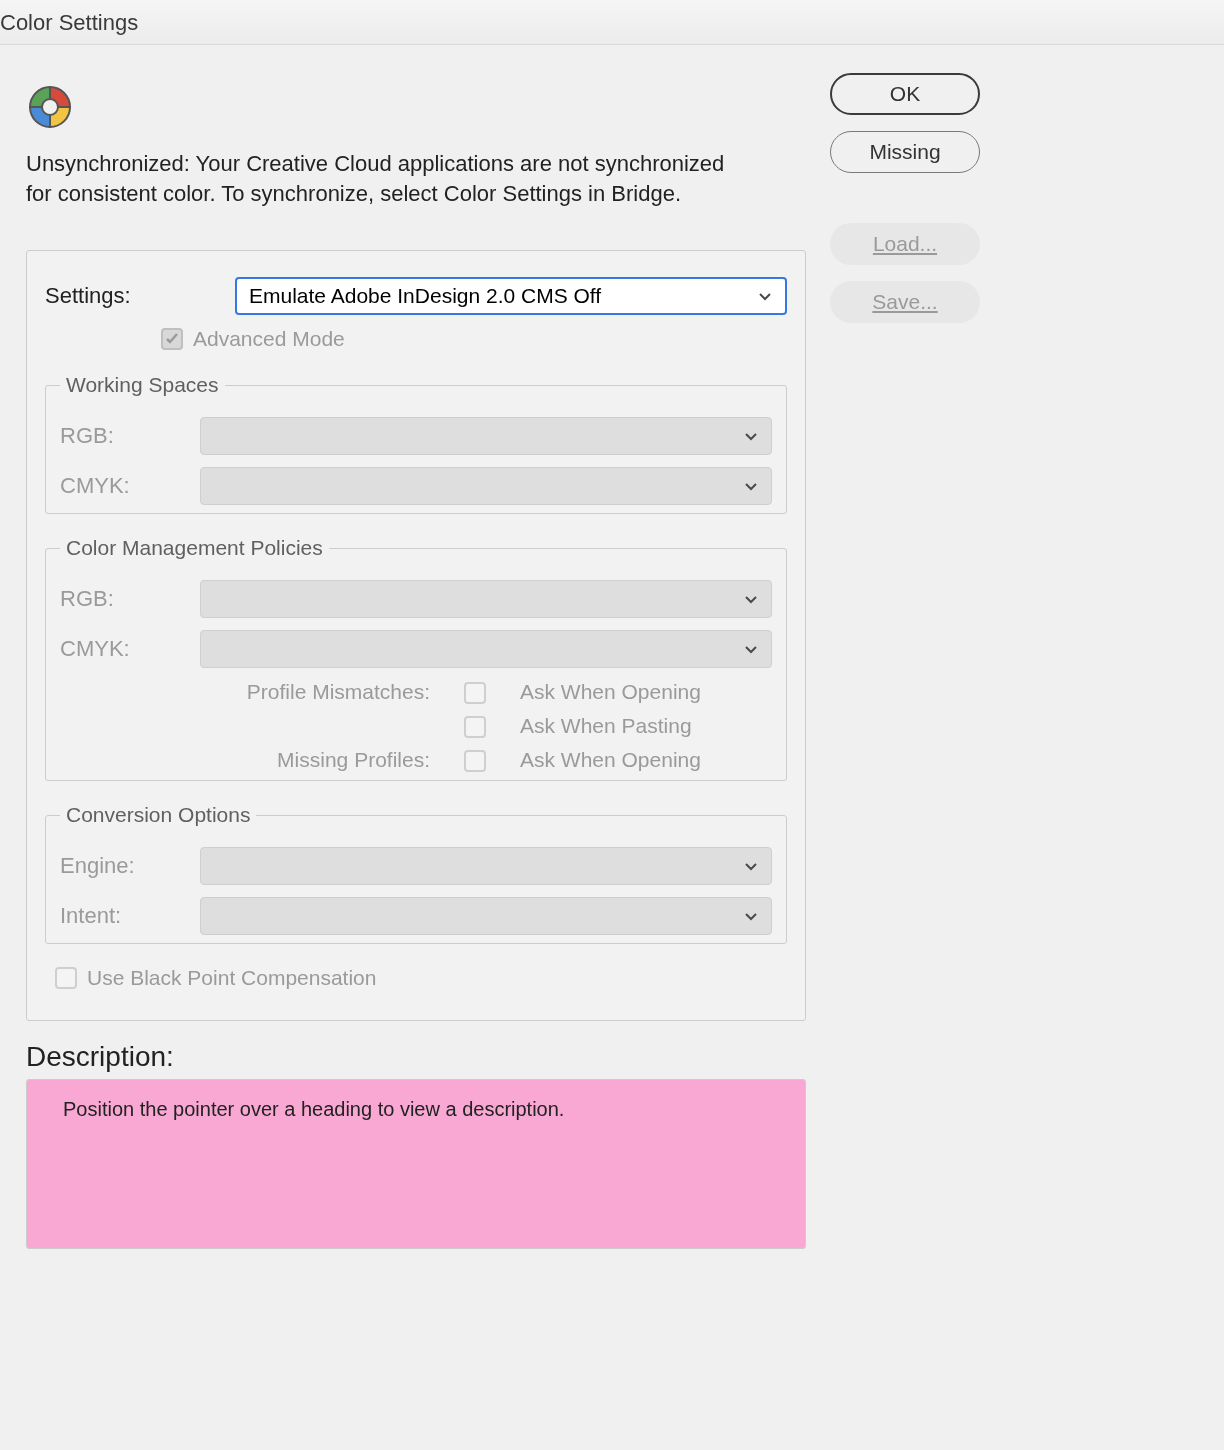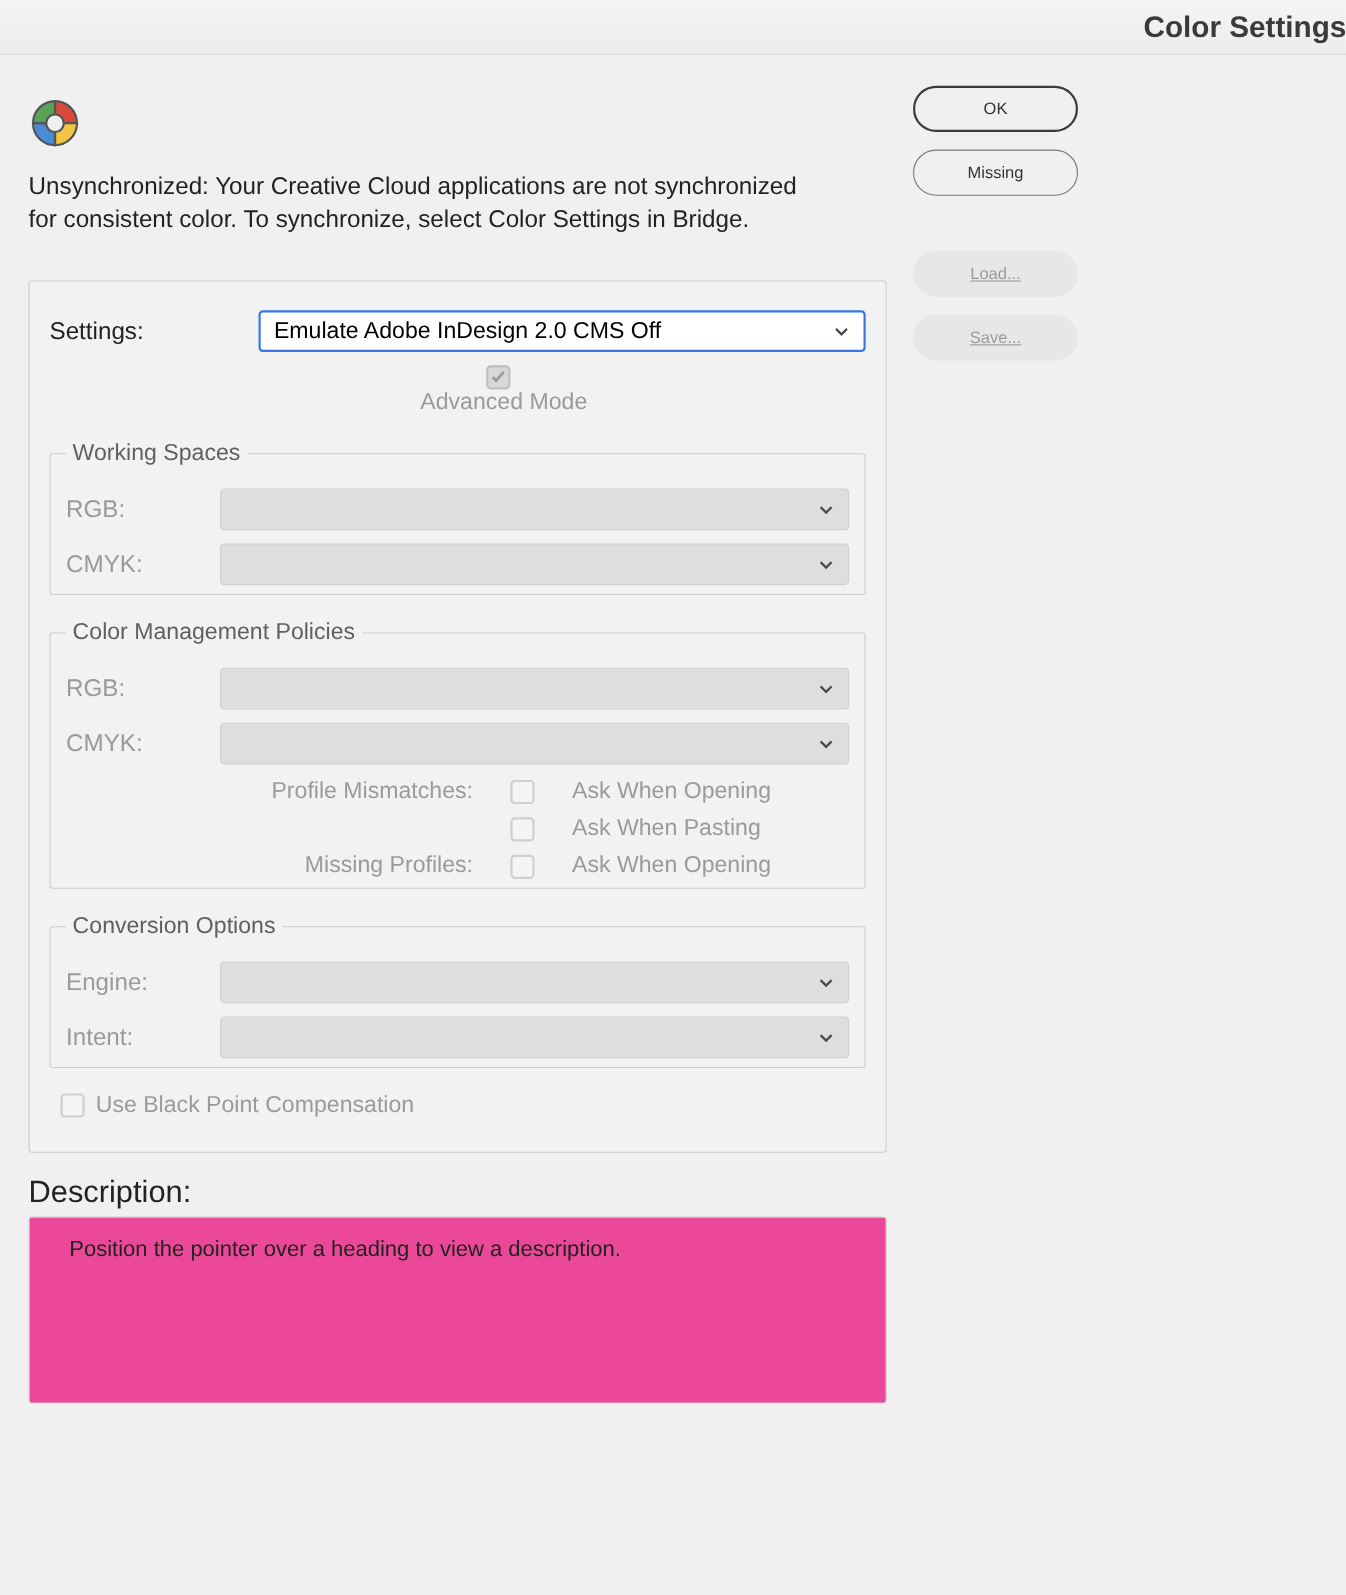--- a/index.html
+++ b/index.html
@@ -8,24 +8,23 @@
     --text:#222;
     --disabled:#9a9a9a;
     --field-bg:#e4e4e4;
     --field-disabled:#dedede;
     --chev:#4a4a4a;
     --blue:#3578e5;
   }
   *{box-sizing:border-box;font-family:-apple-system,"Helvetica Neue",Arial,sans-serif;}
   body{margin:0;background:var(--bg);width:1224px;height:1450px;overflow:hidden;}
   .window-title{
-    text-align:right;font-size:27px;color:#3a3a3a;
+    text-align:left;font-size:22px;color:#3a3a3a;
     padding:10px 0 8px 0;border-bottom:1px solid #d8d8d8;
     background:linear-gradient(#f5f5f5,#ececec);
-    font-weight:bold;
   }
   .body{display:flex;padding:26px 26px 0 26px;gap:24px;}
   .left-col{flex:0 0 780px;display:flex;flex-direction:column;}
   .right-col{flex:0 0 150px;display:flex;flex-direction:column;gap:16px;padding-top:2px;align-items:stretch;}
   .sync-row{display:flex;gap:18px;align-items:flex-start;margin-bottom:42px;flex-direction:column;}
   .sync-icon{width:48px;height:48px;flex:0 0 auto;margin-top:12px;}
   .sync-text{font-size:22px;line-height:1.35;color:var(--text);max-width:700px;}
   .main-panel{border:1px solid var(--panel-border);border-radius:3px;padding:26px 18px 30px 18px;background:#f2f2f2;}
   .row{display:flex;align-items:center;margin-bottom:12px;}
   .row-label{width:190px;text-align:left;padding-right:10px;font-size:22px;color:var(--text);}
@@ -44,29 +43,29 @@
   fieldset.group legend{font-size:21px;color:#606060;padding:0 6px;}
   .chk-row{display:flex;align-items:flex-end;margin-bottom:10px;gap:24px;}
   .chk-label-left{width:380px;text-align:right;padding-right:10px;font-size:21px;color:var(--disabled);}
   .chk-box{
     width:22px;height:22px;border:2px solid #bfbfbf;border-radius:4px;background:#fff;margin-right:10px;
     display:flex;align-items:center;justify-content:center;flex:0 0 auto;
   }
   .chk-box.checked{background:#d8d8d8;border-color:#bfbfbf;}
   .chk-box.disabled{border-color:#cfcfcf;background:#f4f4f4;}
   .chk-text{font-size:21px;color:var(--disabled);}
-  .adv-row{display:flex;align-items:center;margin-left:84px;margin-top:6px;flex-direction:column;}
+  .adv-row{display:flex;align-items:center;margin-left:116px;margin-top:6px;}
   .btn{
     height:42px;border:1.5px solid #7a7a7a;border-radius:21px;background:transparent;
-    font-size:15px;color:#333;display:flex;align-items:center;justify-content:center;cursor:default;
+    font-size:21px;color:#333;display:flex;align-items:center;justify-content:center;cursor:default;
   }
   .btn.primary{border:2px solid #3a3a3a;font-weight:500;}
   .btn.soft{background:#e7e7e7;border:none;color:var(--disabled);text-decoration:underline;}
   .desc-label{font-size:28px;color:var(--text);margin:20px 0 6px 0;}
-  .desc-box{border:1px solid var(--panel-border);border-radius:3px;background:#ec4899;padding:18px 36px;height:170px;font-size:20px;color:var(--text);}
+  .desc-box{border:1px solid var(--panel-border);border-radius:3px;background:#f9a8d4;padding:18px 36px;height:170px;font-size:20px;color:var(--text);}
   .black-point-row{display:flex;align-items:center;margin-top:22px;}
 </style>
 </head>
 <body>
 
 <div class="window-title">Color Settings</div>
 
 <div class="body">
   <div class="left-col">
     <div class="sync-row">

